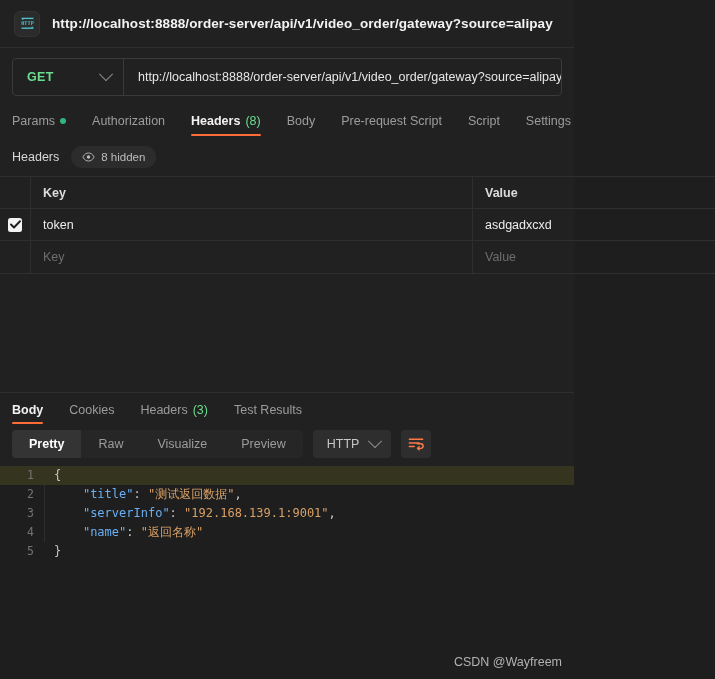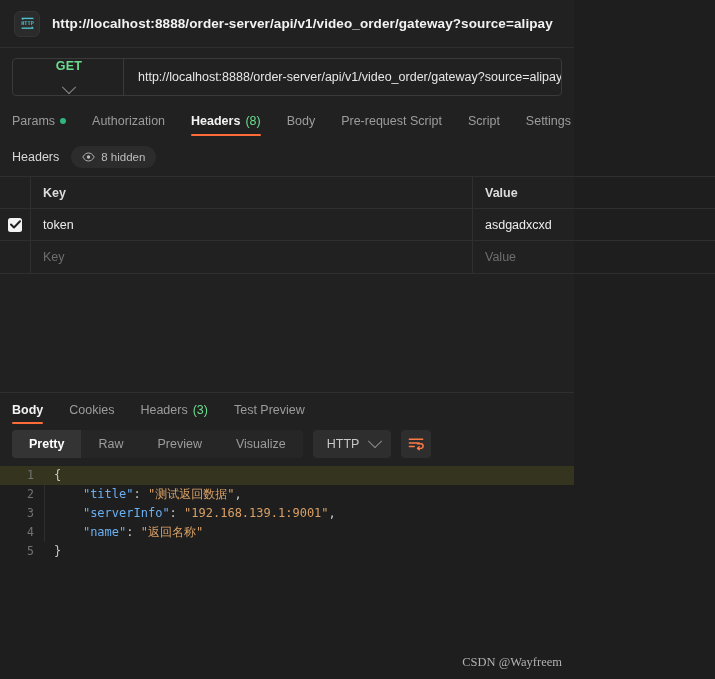--- a/index.html
+++ b/index.html
@@ -64,21 +64,20 @@
     overflow: hidden;
   }
   .method-box {
     width: 111px;
     display: flex;
     align-items: center;
     justify-content: space-between;
     padding: 0 12px 0 14px;
     border-right: 1px solid #3a3a3a;
     cursor: pointer;
-    flex-direction: column;
   }
   .method-label {
     font-size: 12.5px;
     font-weight: 700;
     color: #6bdd8f;
     letter-spacing: 0.3px;
   }
   .chev {
     width: 10px; height: 10px;
     border-right: 1.4px solid #8a8a8a;
@@ -321,21 +320,21 @@
   .jkey { color: #6ab0f3; }
   .jstr { color: #d9a066; }
   .jpun { color: #c8c8c8; }
 
   .watermark {
     position: absolute;
     right: 12px;
     bottom: 7px;
     font-size: 12.5px;
     color: #b2b2b2;
-    font-family: Liberation Serif, serif;
+    font-family: Liberation Sans, sans-serif;
     user-select: none;
   }
 </style>
 </head>
 <body>
 
 <div class="app">
 
   <div class="titlebar">
     <div class="http-badge">
@@ -430,30 +429,30 @@
       <span>Body</span>
     </div>
     <div class="rtab">
       <span>Cookies</span>
     </div>
     <div class="rtab">
       <span>Headers</span>
       <span class="count-green">(3)</span>
     </div>
     <div class="rtab">
-      <span>Test Preview</span>
+      <span>Test Results</span>
     </div>
   </div>
 
   <div class="fmt-bar">
     <div class="seg">
       <div class="seg-item active">Pretty</div>
       <div class="seg-item">Raw</div>
+      <div class="seg-item">Visualize</div>
       <div class="seg-item">Preview</div>
-      <div class="seg-item">Visualize</div>
     </div>
     <div class="json-select">
       <span>HTTP</span>
       <span class="chev"></span>
     </div>
     <div class="wrap-btn">
       <svg width="16" height="14" viewBox="0 0 18 15" aria-hidden="true">
         <path d="M1.5 2.2 H16.5" stroke="#ff7a45" stroke-width="1.6" stroke-linecap="round"></path>
         <path d="M1.5 6.3 H12.5" stroke="#ff7a45" stroke-width="1.6" stroke-linecap="round"></path>
         <path d="M1.5 10.4 H7" stroke="#ff7a45" stroke-width="1.6" stroke-linecap="round"></path>

